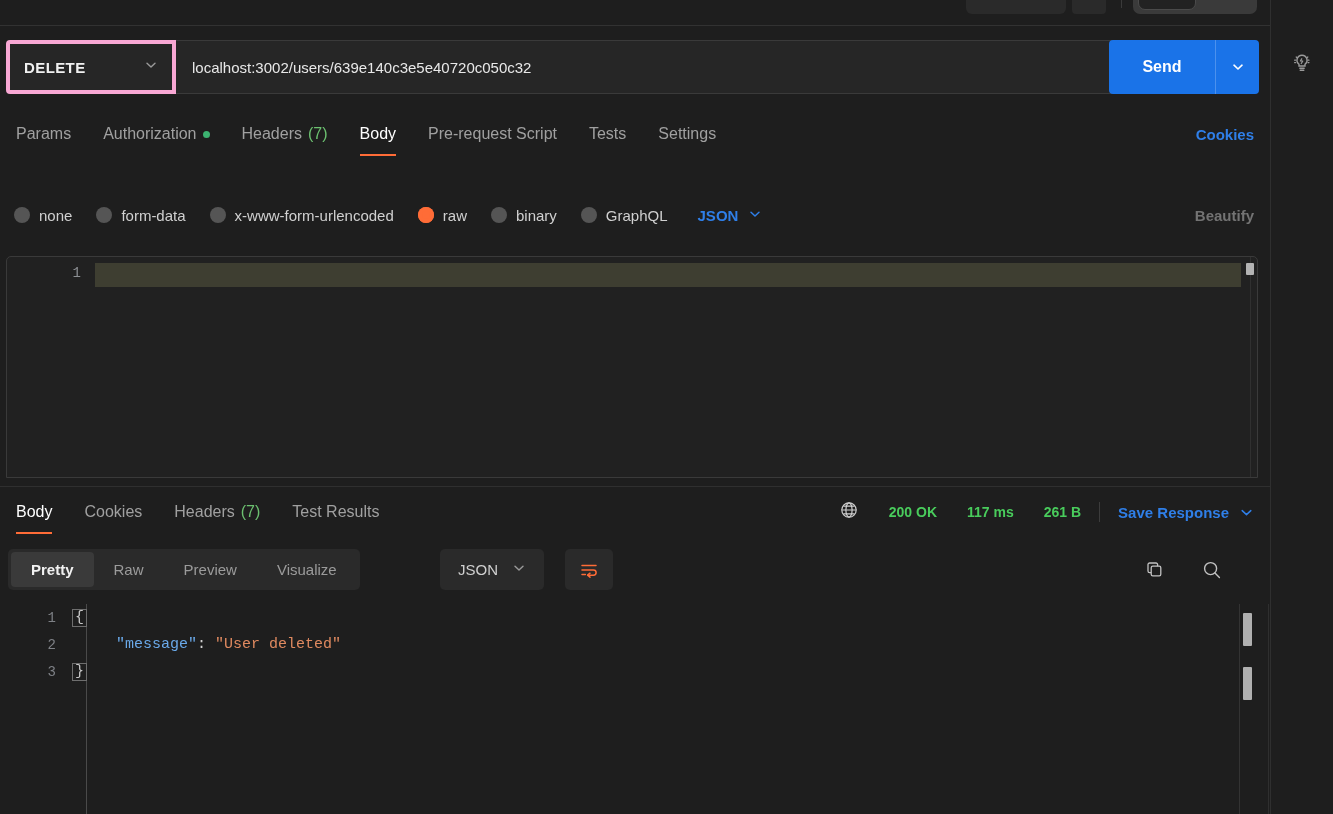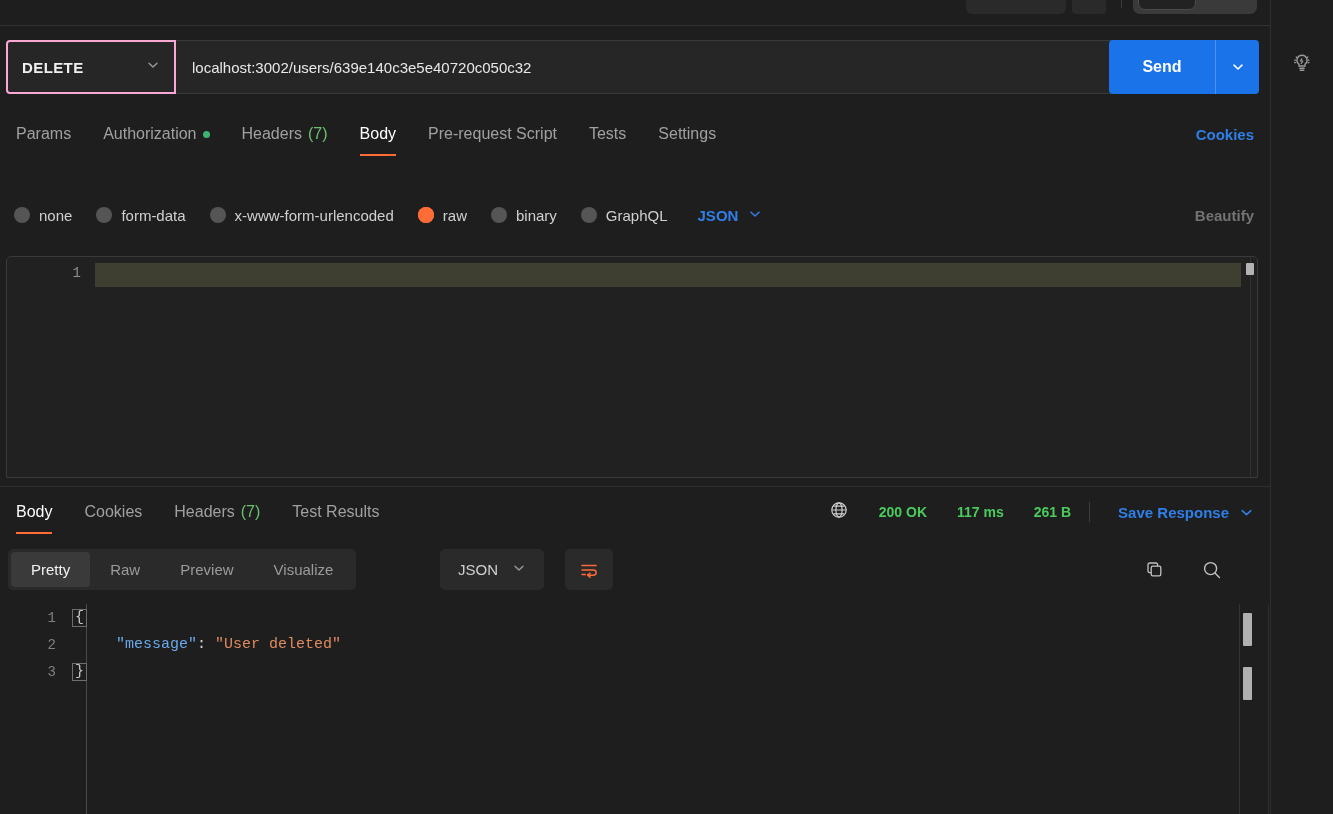--- a/index.html
+++ b/index.html
@@ -24,21 +24,21 @@
   
   .right-rail { position: absolute; right: 0; top: 0; width: 63px; height: 814px; background: #1e1e1e; border-left: 1px solid #2f2f2f; }
   .rail-icon { position: absolute; left: 16px; top: 48px; width: 30px; height: 30px; display: flex; align-items: center; justify-content: center; cursor: pointer; }
 
   
   .main { position: absolute; left: 0; top: 26px; width: 1270px; height: 788px; }
 
   
   .urlbar { position: absolute; left: 6px; top: 14px; width: 1252px; height: 54px; display: flex; }
   .method-box {
-    width: 170px; height: 54px; background: #262626; border: 2px solid #f9a8d4;
+    width: 170px; height: 54px; background: #262626; border: 4px solid #f9a8d4;
     border-radius: 4px 0 0 4px; display: flex; align-items: center; padding: 0 14px;
     justify-content: space-between; cursor: pointer;
   }
   .method-label { font-size: 15px; font-weight: 700; letter-spacing: .4px; color: #f0f0f0; }
   .url-box {
     flex: 1; height: 54px; background: #262626; border: 1px solid #3a3a3a; border-left: none;
     border-radius: 0 4px 4px 0; display: flex; align-items: center; padding: 0 16px;
     font-size: 15px; color: #e8e8e8; cursor: text;
   }
   .send-wrap { position: absolute; left: 1109px; top: 14px; width: 150px; height: 54px; display: flex;
@@ -77,27 +77,27 @@
   .active-line { position: absolute; left: 88px; top: 6px; right: 16px; height: 24px; background: #3e3e31; }
   .req-scroll { position: absolute; right: 3px; top: 6px; width: 8px; height: 12px; background: #b3b3b3; border-radius: 1px; }
   .req-scroll-track { position: absolute; right: 6px; top: 0; width: 1px; height: 222px; background: #303030; }
 
   
   .resp-divider { position: absolute; left: 0; top: 460px; width: 1270px; height: 1px; background: #2f2f2f; }
   .resp-tabs { position: absolute; left: 0; top: 465px; width: 1270px; height: 42px; display: flex; align-items: center; }
   .resp-status { position: absolute; right: 16px; top: 465px; height: 42px; display: flex; align-items: center; gap: 0; }
   .status-chunk { font-size: 14px; color: #49cc5c; margin-left: 30px; font-weight: 600; white-space: nowrap; }
   .status-sep { width: 1px; height: 20px; background: #3c3c3c; margin-left: 18px; }
-  .save-resp { font-size: 15px; color: #2f7fe8; font-weight: 700; margin-left: 28px; cursor: pointer; white-space: nowrap; }
+  .save-resp { font-size: 15px; color: #2f7fe8; font-weight: 700; margin-left: 18px; cursor: pointer; white-space: nowrap; }
   .save-caret { margin-left: 10px; cursor: pointer; display: flex; align-items: center; }
 
   
   .seg { position: absolute; left: 8px; top: 523px; height: 41px; background: #2a2a2a; border-radius: 5px; display: flex; align-items: center; padding: 3px; }
   .seg-item { height: 35px; padding: 0 20px; display: flex; align-items: center; font-size: 15px; color: #9b9b9b; border-radius: 4px; cursor: pointer; }
-  .seg-item.active { background: #3a3a3a; color: #f2f2f2; font-weight: 400; }
+  .seg-item.active { background: #3a3a3a; color: #f2f2f2; font-weight: 700; }
   .fmt-sel { position: absolute; left: 440px; top: 523px; height: 41px; background: #2a2a2a; border-radius: 5px;
     display: flex; align-items: center; gap: 14px; padding: 0 18px; font-size: 15px; color: #d0d0d0; cursor: pointer; }
   .wrap-btn { position: absolute; left: 565px; top: 523px; width: 48px; height: 41px; background: #2a2a2a;
     border-radius: 5px; display: flex; align-items: center; justify-content: center; cursor: pointer; }
   .resp-icons { position: absolute; right: 46px; top: 523px; height: 41px; display: flex; align-items: center; gap: 34px; }
   .ricon { width: 24px; height: 24px; display: flex; align-items: center; justify-content: center; cursor: pointer; }
 
   
   .resp-body { position: absolute; left: 0; top: 578px; width: 1270px; height: 236px; overflow: hidden; }
   .code-line { position: relative; height: 27px; display: flex; align-items: center;

